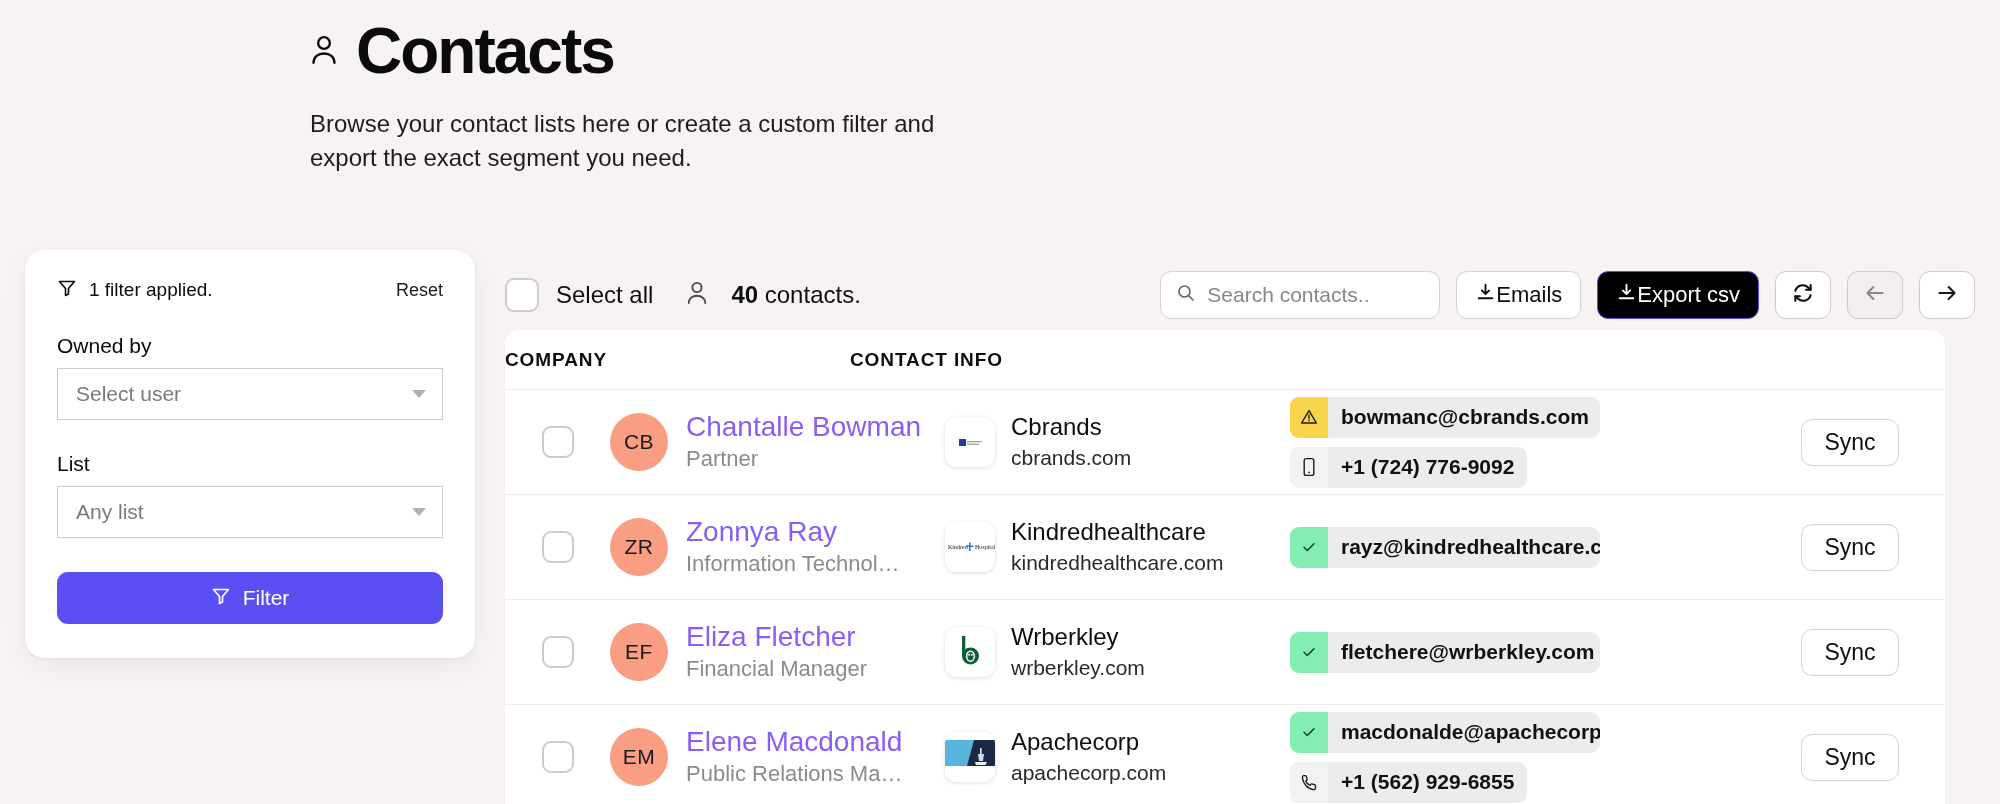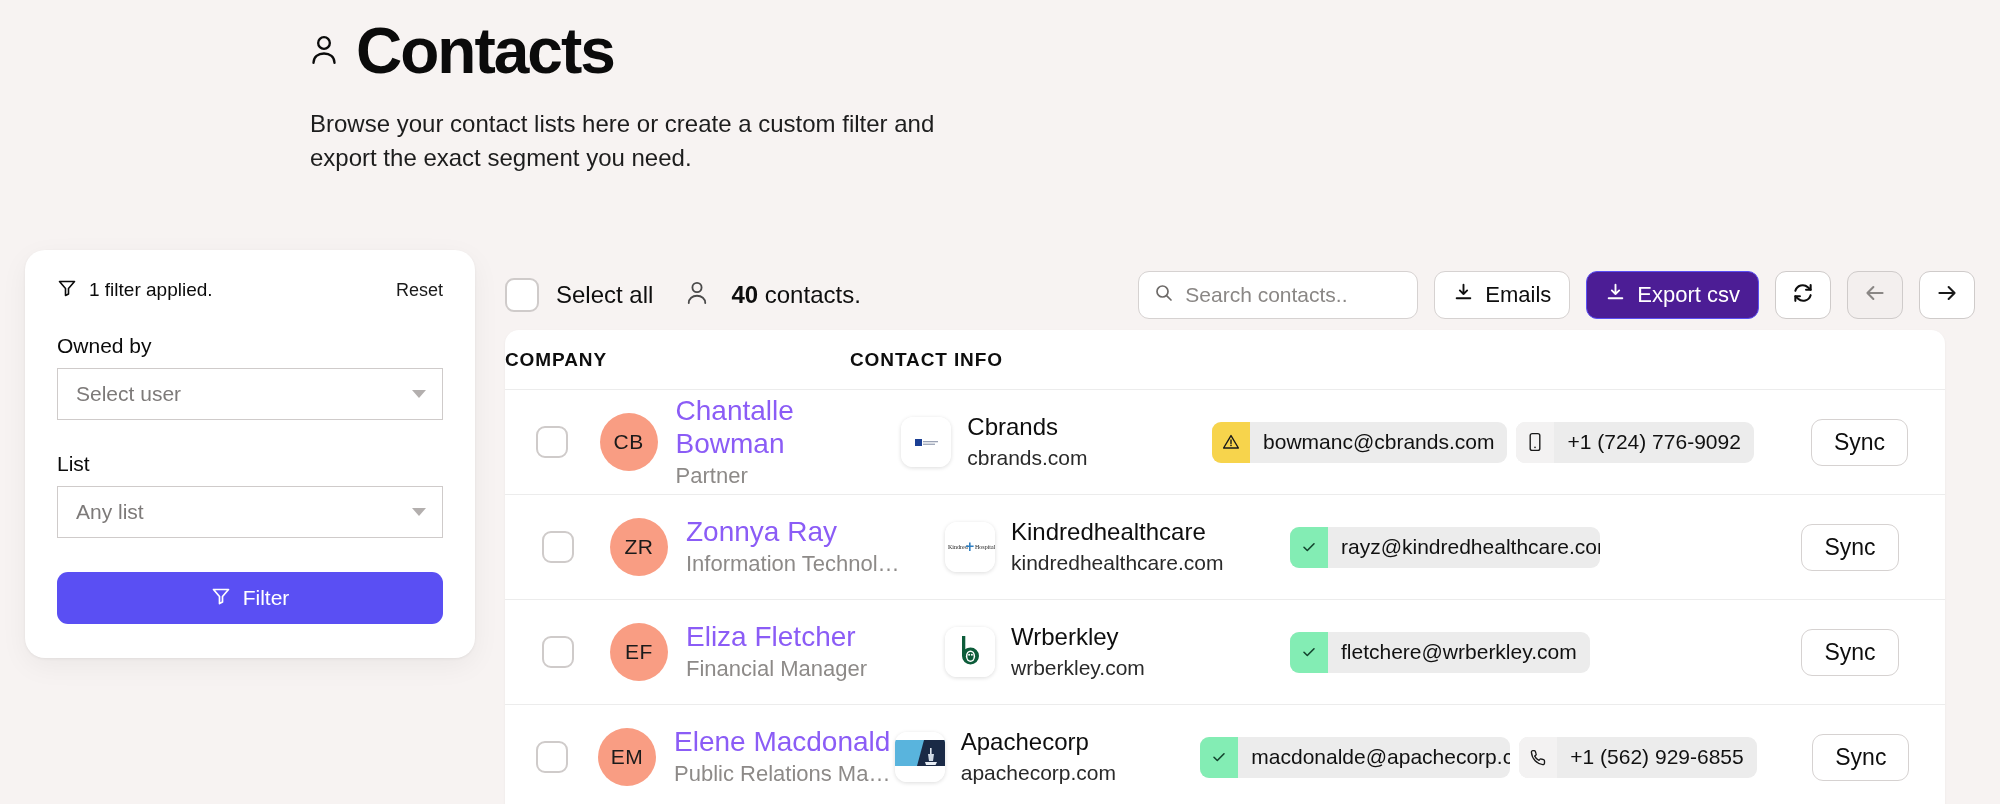--- a/index.html
+++ b/index.html
@@ -82,25 +82,25 @@
   .search-box input {
     border: none; outline: none; background: transparent;
     font-size: 21px; color: #1d1d1d; width: 100%;
     font-family: "Liberation Sans", sans-serif;
   }
   .search-box input::placeholder { color: #8a8785; }
 
   .tb-btn {
     height: 48px; border-radius: 11px; background: #fff;
     border: 1.5px solid #d6d2d1; display: flex; align-items: center;
-    gap: 11px; padding: 0 18px; margin-left: 16px; cursor: pointer;
+    padding: 0 18px; margin-left: 16px; cursor: pointer;
     font-size: 22px; color: #0e0e0e; white-space: nowrap;
     font-family: "Liberation Sans", sans-serif;
   }
-  .tb-btn.primary { background: #4c1d95; border-color: #5a4ff3; color: #fff; }
+  .tb-btn.primary { background: #000000; border-color: #5a4ff3; color: #fff; }
   .icon-btn {
     width: 56px; height: 48px; border-radius: 11px; background: #fff;
     border: 1.5px solid #cfcbca; display: flex; align-items: center;
     justify-content: center; margin-left: 16px; cursor: pointer;
   }
   .icon-btn.muted { background: #f3efee; }
 
   
   .table-card {
     position: absolute; left: 505px; top: 330px;
@@ -142,21 +142,21 @@
 
   .cell-company { width: 345px; display: flex; align-items: center; gap: 16px; }
   .logo {
     width: 50px; height: 50px; border-radius: 12px; background: #fff;
     box-shadow: 0 1px 4px rgba(0,0,0,.14); flex: none;
     overflow: hidden; display: flex; align-items: center; justify-content: center;
   }
   .cname { font-size: 24px; color: #0e0e0e; line-height: 1.2; }
   .cdom { font-size: 21px; color: #2a2a2a; line-height: 1.3; margin-top: 2px; }
 
-  .cell-info { flex: 1; display: flex; flex-direction: row; gap: 9px; padding-right: 20px; }
+  .cell-info { flex: 1; display: flex; flex-direction: column; gap: 9px; padding-right: 20px; font-weight: bold; }
   .chip {
     display: inline-flex; align-items: stretch; border-radius: 9px;
     overflow: hidden; background: #ececec; align-self: flex-start;
     max-width: 310px;
   }
   .chip-ic {
     width: 38px; display: flex; align-items: center; justify-content: center;
     flex: none;
   }
   .chip-ic.warn { background: #f7d44c; }

